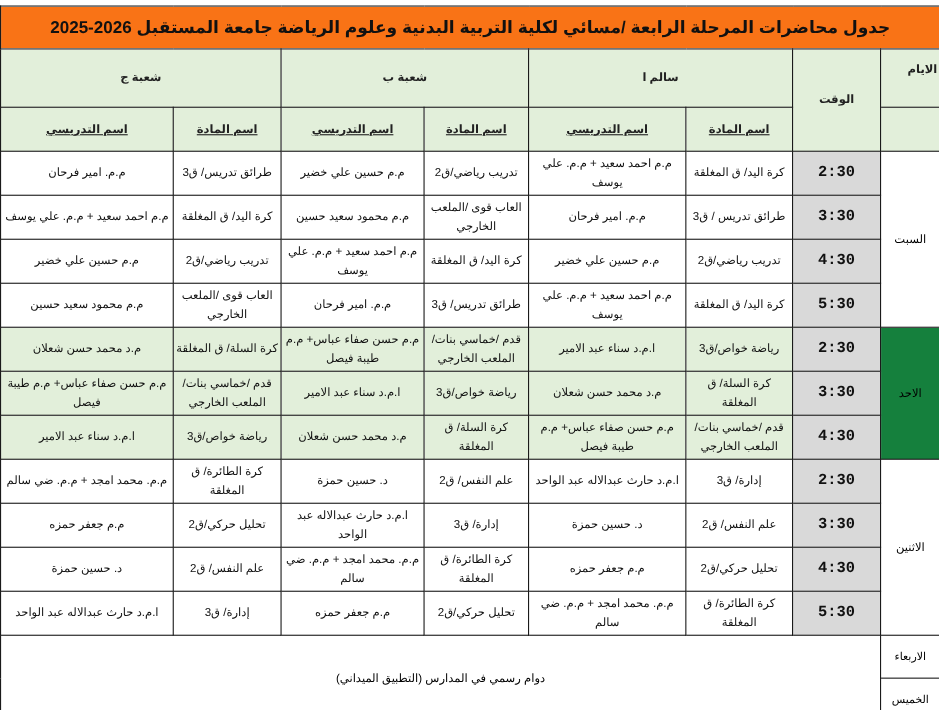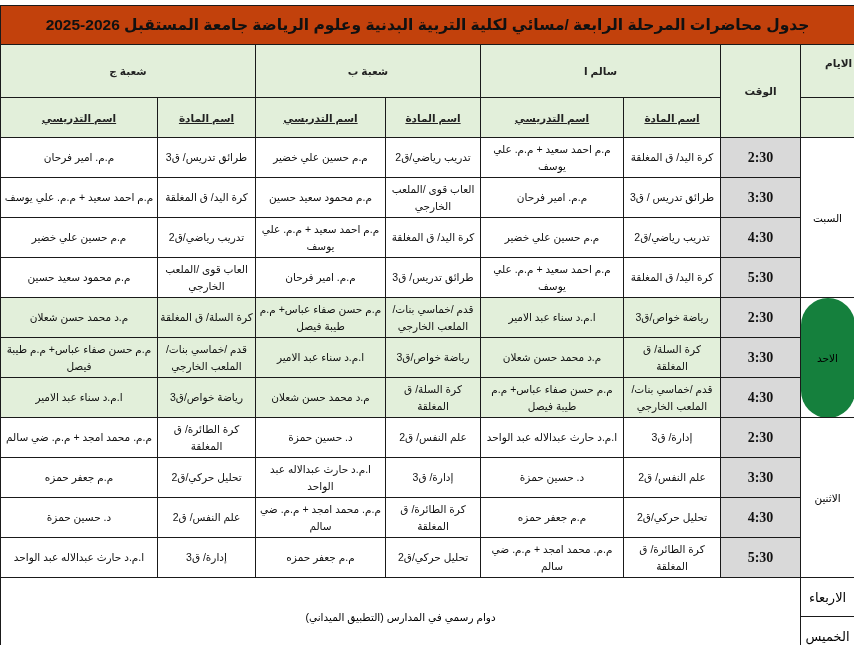--- a/index.html
+++ b/index.html
@@ -1,31 +1,31 @@
 <!DOCTYPE html>
 <html><head>
 <meta charset="utf-8">
 <style>
   html, body { margin:0; padding:0; background:#ffffff; }
   body { width:854px; height:645px; overflow:hidden; font-family:"Liberation Sans", "DejaVu Sans", sans-serif; }
   .sheet { position:absolute; left:0; top:5px; width:854px; }
   table { border-collapse:collapse; table-layout:fixed; width:854px; direction:ltr; }
   td { border:1.5px solid #1a1a1a; text-align:center; vertical-align:middle; padding:0 2px; overflow:hidden; }
-  .title-cell { background:#c2410c; height:38px; font-weight:bold; font-size:15.5px; direction:rtl; color:#111; }
+  .title-cell { background:#f97316; height:38px; font-weight:bold; font-size:15.5px; direction:rtl; color:#111; }
   .hdr { background:#e2efda; font-size:10.5px; font-weight:bold; color:#222; direction:rtl; }
   .hdr1 { height:40px; }
   .hdr2 { height:39px;text-decoration:underline; }
   .cell { font-size:10.5px; color:#111; direction:rtl; line-height:17px; height:39px; }
   .green { background:#e2efda; }
-  .time { background:#d9d9d9; font-family:Liberation Serif, serif; font-weight:bold; font-size:14px; direction:ltr; }
-  .day { font-size:10.5px; direction:rtl; background:#ffffff;border-radius:27px; }
+  .time { background:#d9d9d9; font-family:Liberation Mono, monospace; font-weight:bold; font-size:14px; direction:ltr; }
+  .day { font-size:10.5px; direction:rtl; background:#ffffff; }
   .day.green { background:#15803d; }
   .days-hdr { vertical-align:top; padding-top:12px;text-align:right; }
   .note { font-size:10.5px; direction:rtl; background:#fff; }
-  .small-day { height:38px; font-size:13px; direction:rtl; }
+  .small-day { height:38px; font-size:10px; direction:rtl; }
 </style>
 </head>
 <body>
 
 <div class="sheet">
 <table>
   <colgroup>
     <col style="width:157px">
         <col style="width:98px">
     <col style="width:130px">

